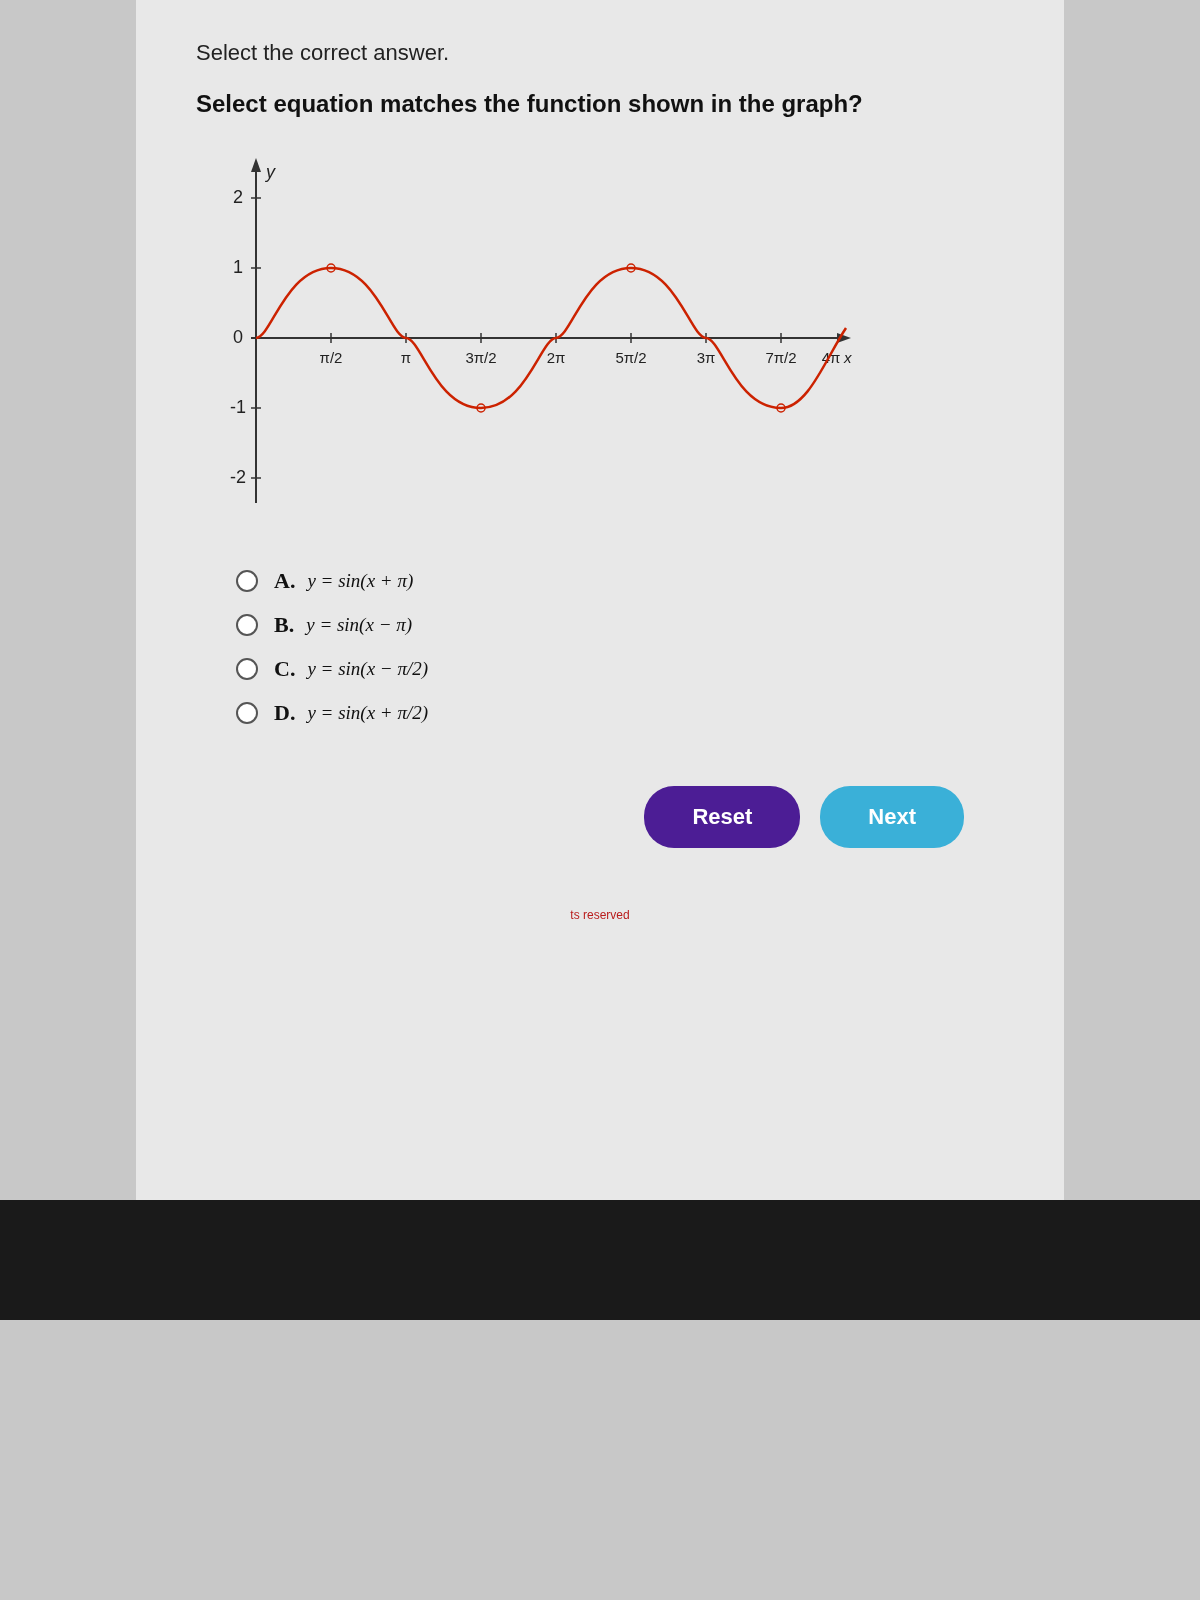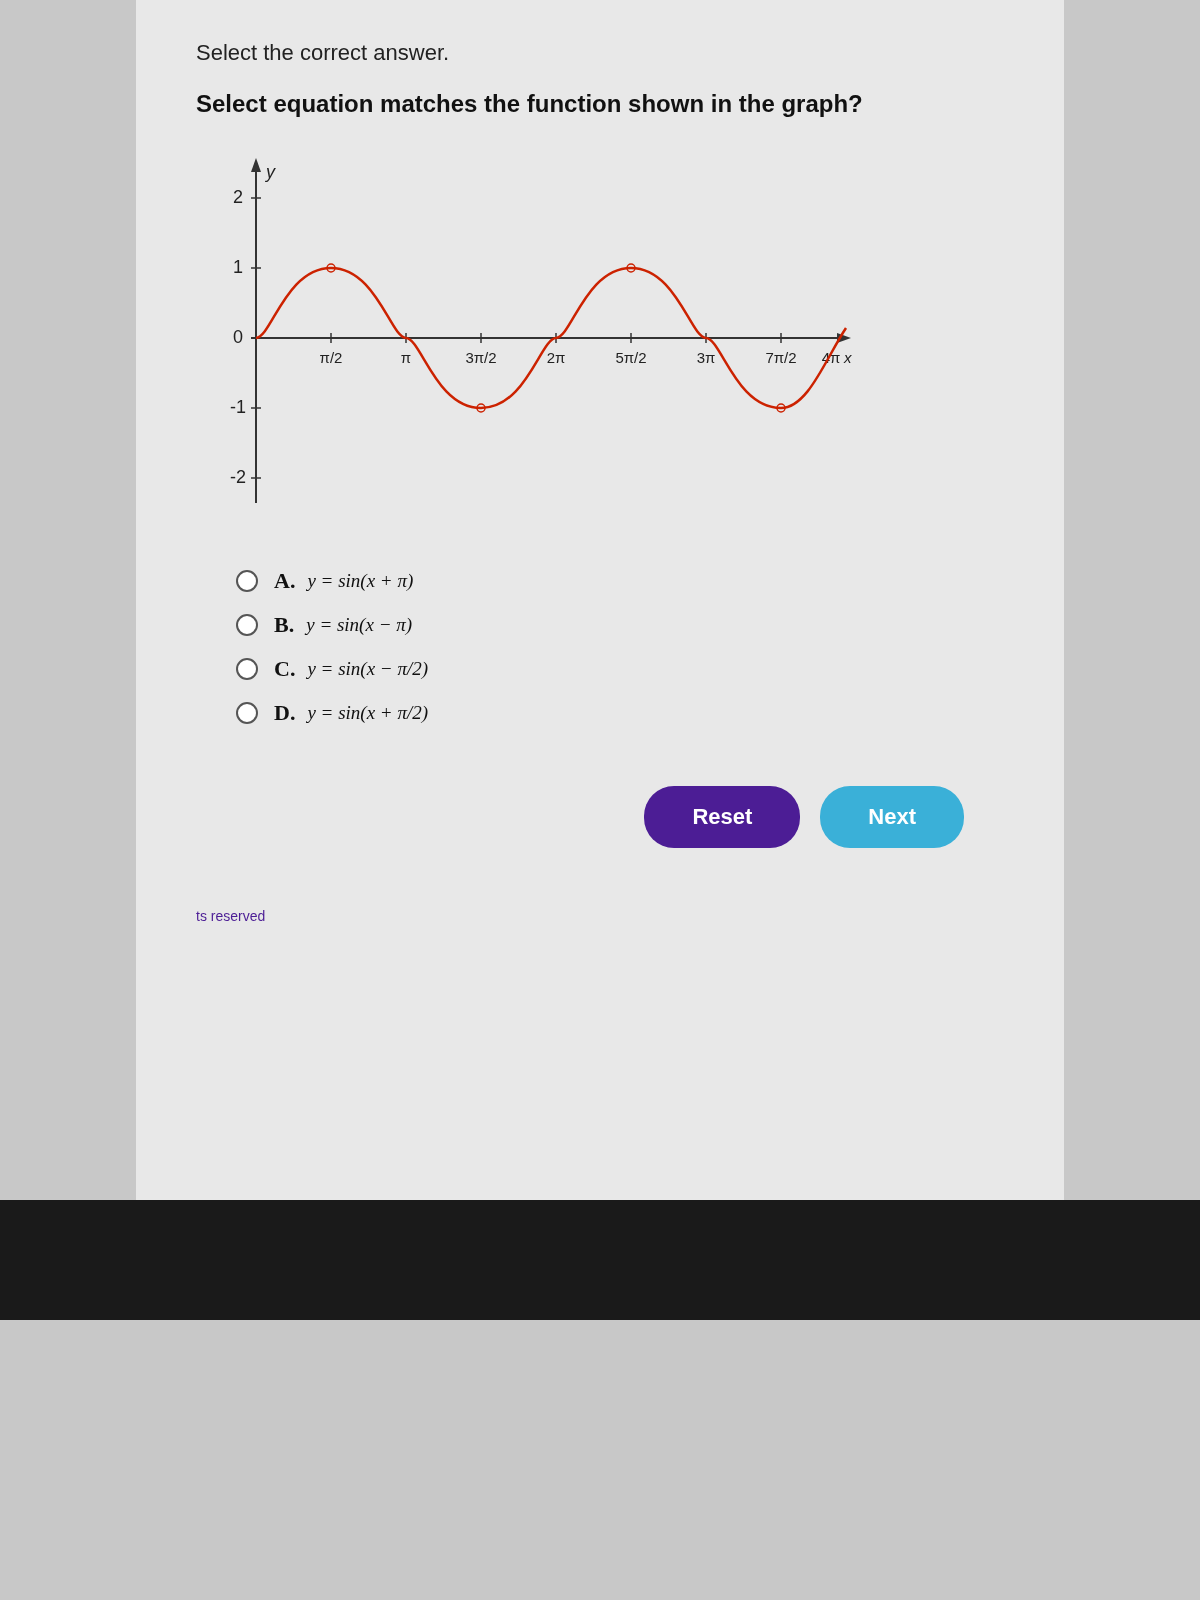--- a/index.html
+++ b/index.html
@@ -111,24 +111,25 @@
       border: none;
       border-radius: 30px;
       padding: 18px 48px;
       font-size: 22px;
       font-weight: bold;
       cursor: pointer;
       font-family: Arial, sans-serif;
     }
 
     .footer-text {
-      font-size: 14px;
-      color: #4c1d95;
+      font-size: 12px;
+      color: #b91c1c;
       margin-top: 60px;
       font-family: Arial, sans-serif;
+      text-align: center;
     }
 
     .bottom-bar {
       background: #1a1a1a;
       width: 1200px;
       height: 120px;
       margin-top: 0;
     }
   </style>
 </head>

